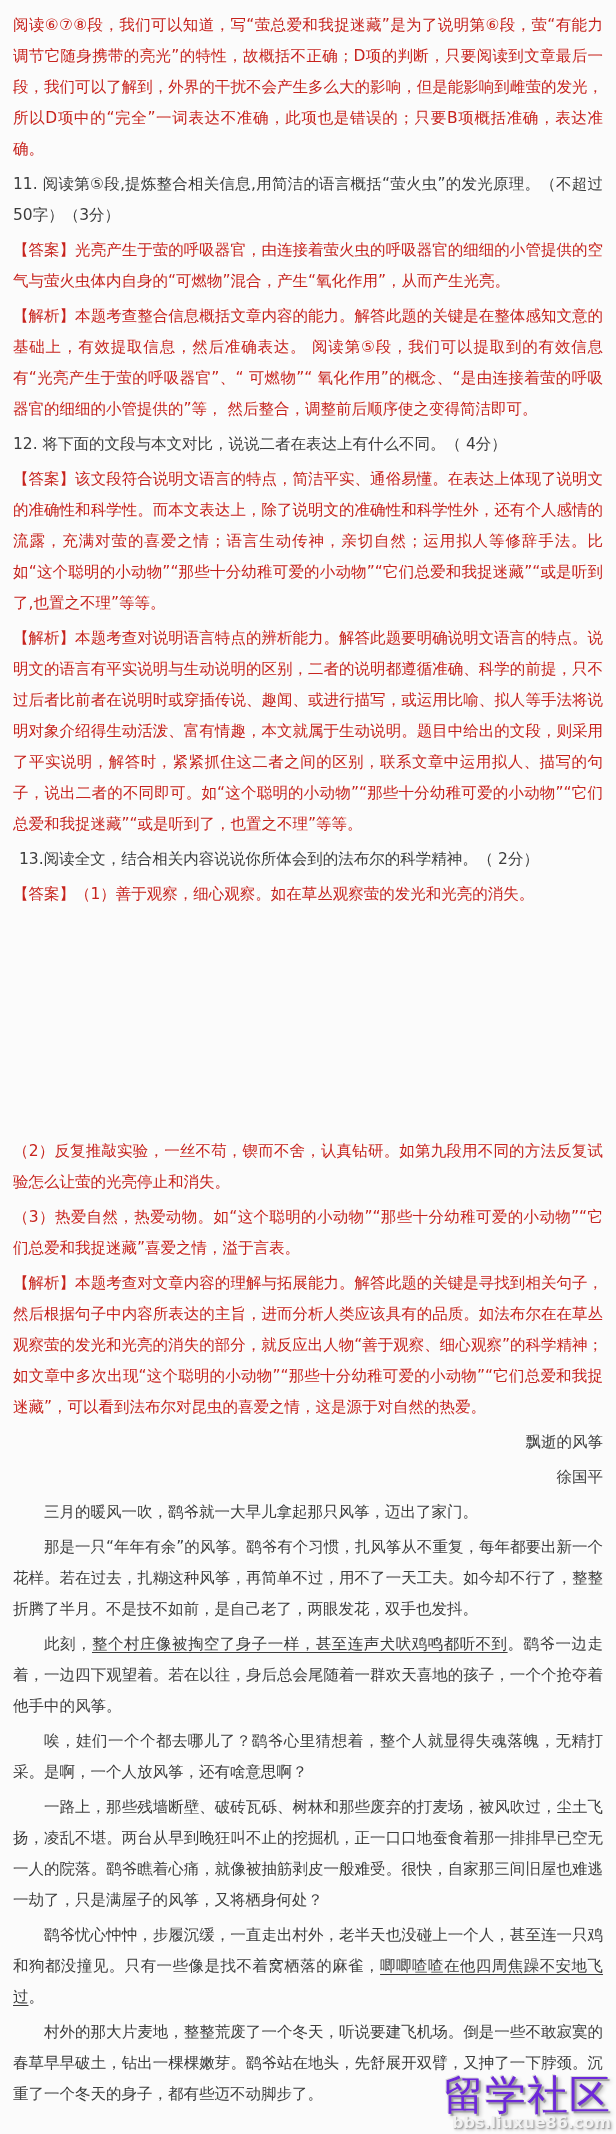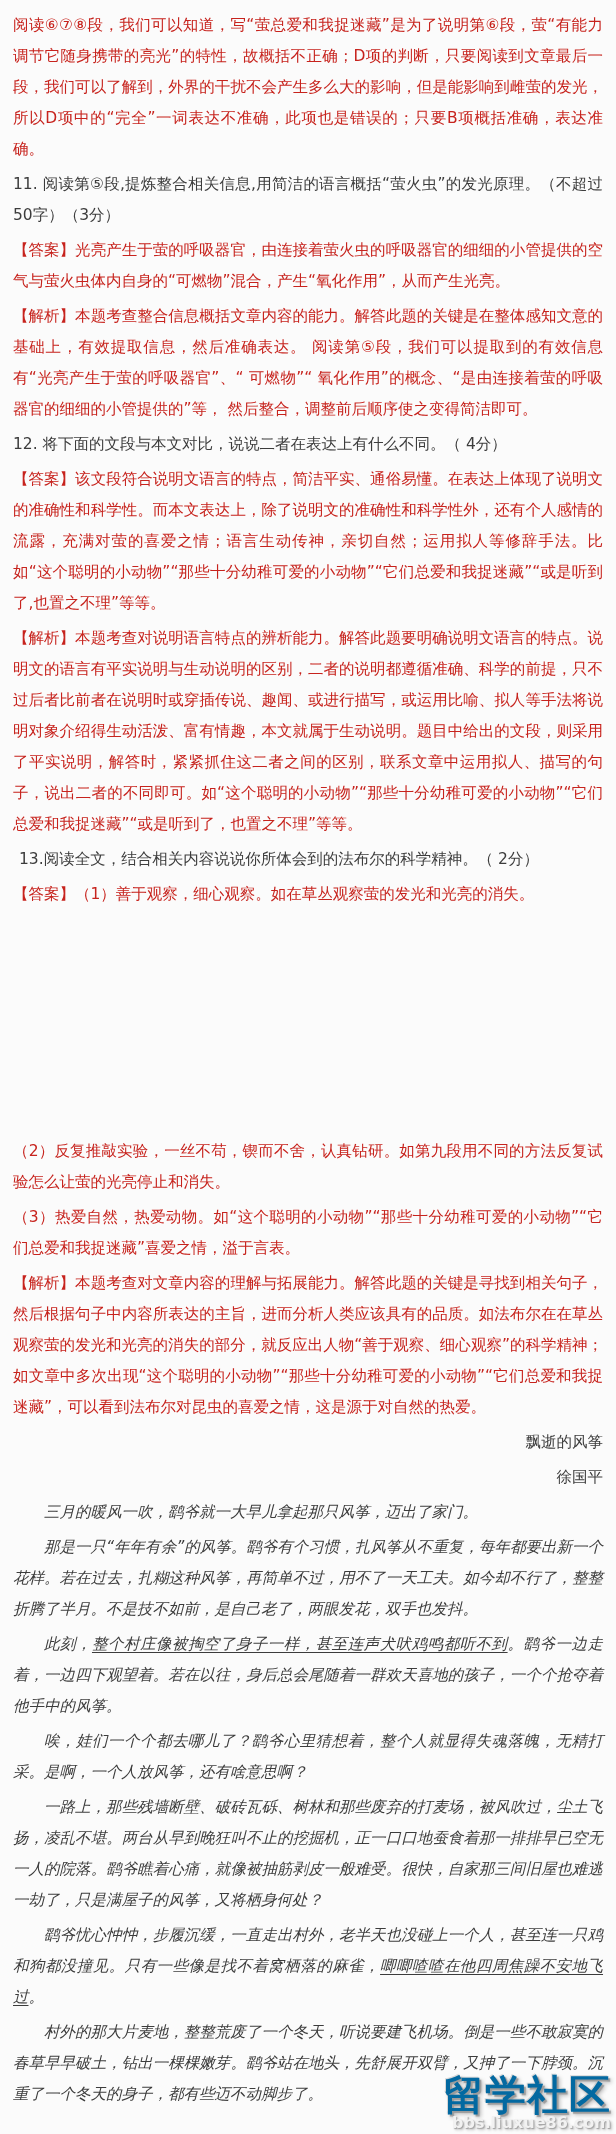--- a/index.html
+++ b/index.html
@@ -22,33 +22,33 @@
     color:var(--ink);
     text-align:justify;
   }
   .doc p{margin:4px;}
   .red{color:var(--red);}
   .indent{text-indent:2em;}
   .q13-line{padding-left:6px;}
   .center{text-align:right;text-indent:0;}
   .spacer{height:218px;}
   .u{text-decoration:underline;text-underline-offset:3px;}
-  .essay-p{margin-top:2px !important;font-style:italic;}
+  .essay-p{margin-top:2px !important;}
   .watermark{
     position:absolute;
     right:5px;bottom:2px;
     text-align:right;
     line-height:1.05;
     pointer-events:none;
   }
   .wm-title{
     font-size:41px;
-    font-weight:bold;
+    font-weight:normal;
     letter-spacing:1px;
-    color:#0369a1;
+    color:#6d28d9;
     text-shadow:2px 2px 1px #9c9c9c,3px 3px 4px #b5b5b5,-1px -1px 0 #d9d9d9;
   }
   .wm-url{
     font-size:16px;
     font-weight:bold;
     color:#f2f2f2;
     text-shadow:1px 1px 1px #a3a3a3,2px 2px 3px #bdbdbd;
     margin-top:-2px;
   }
 </style>

